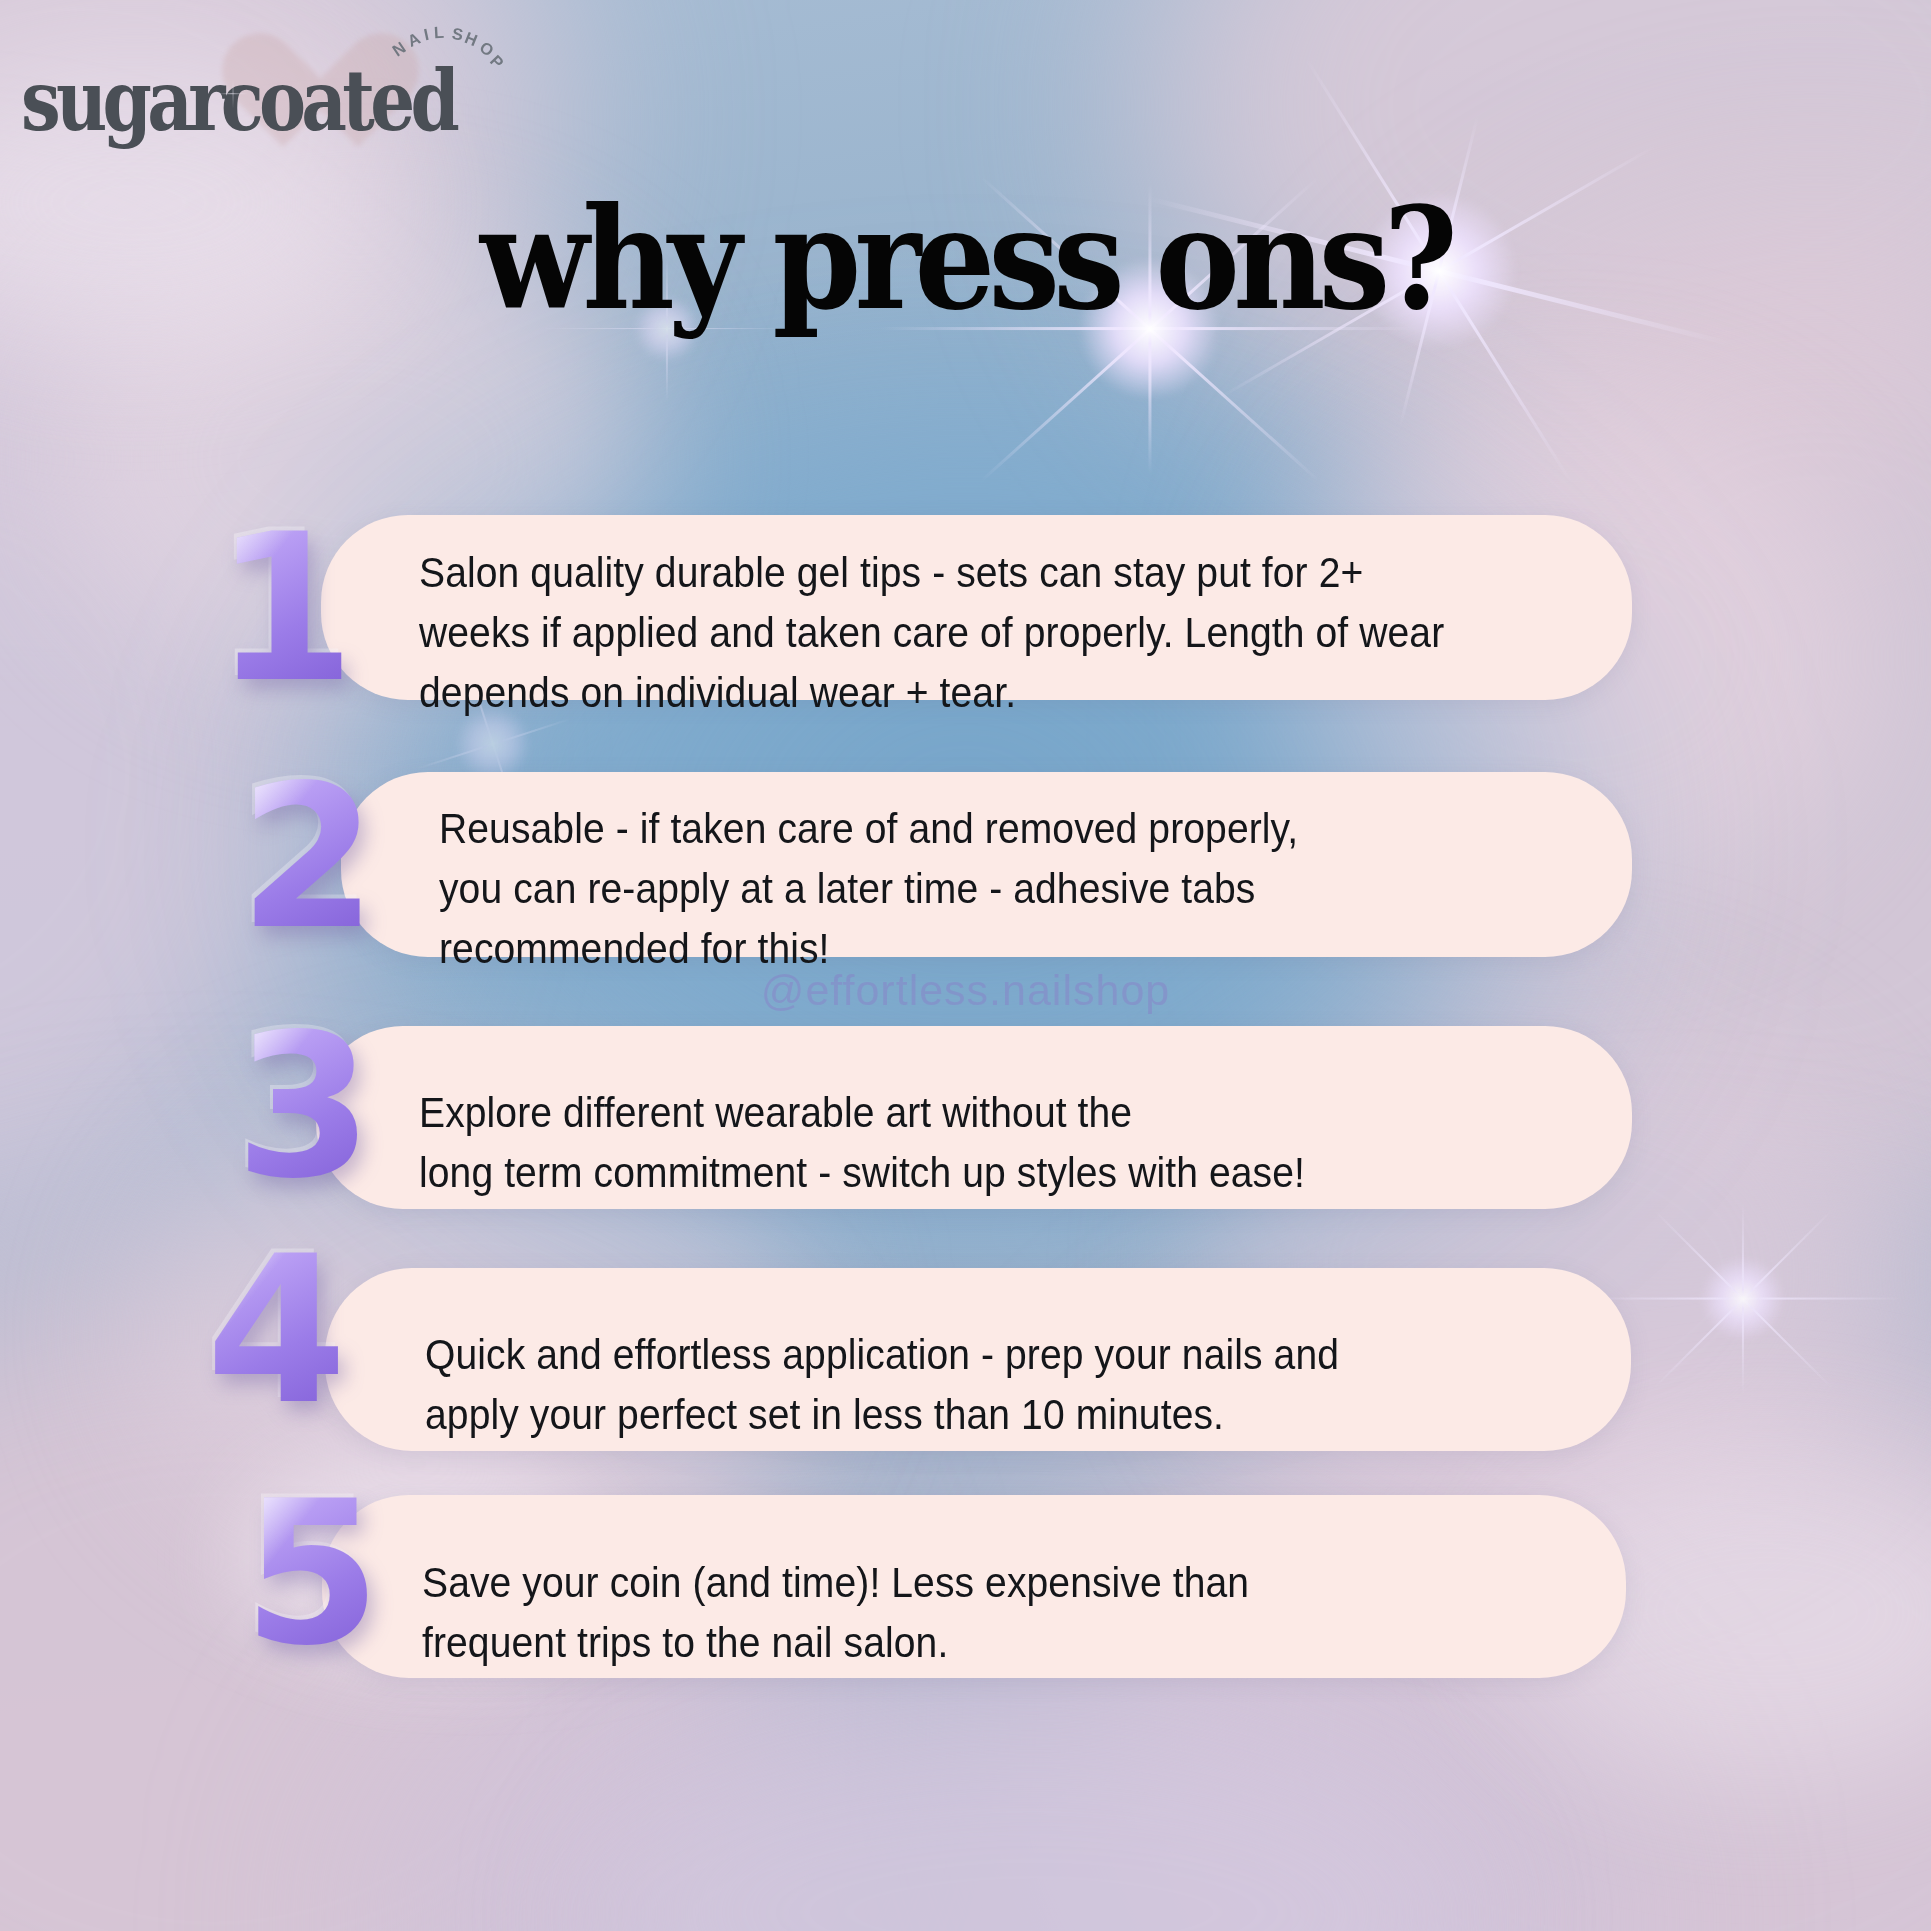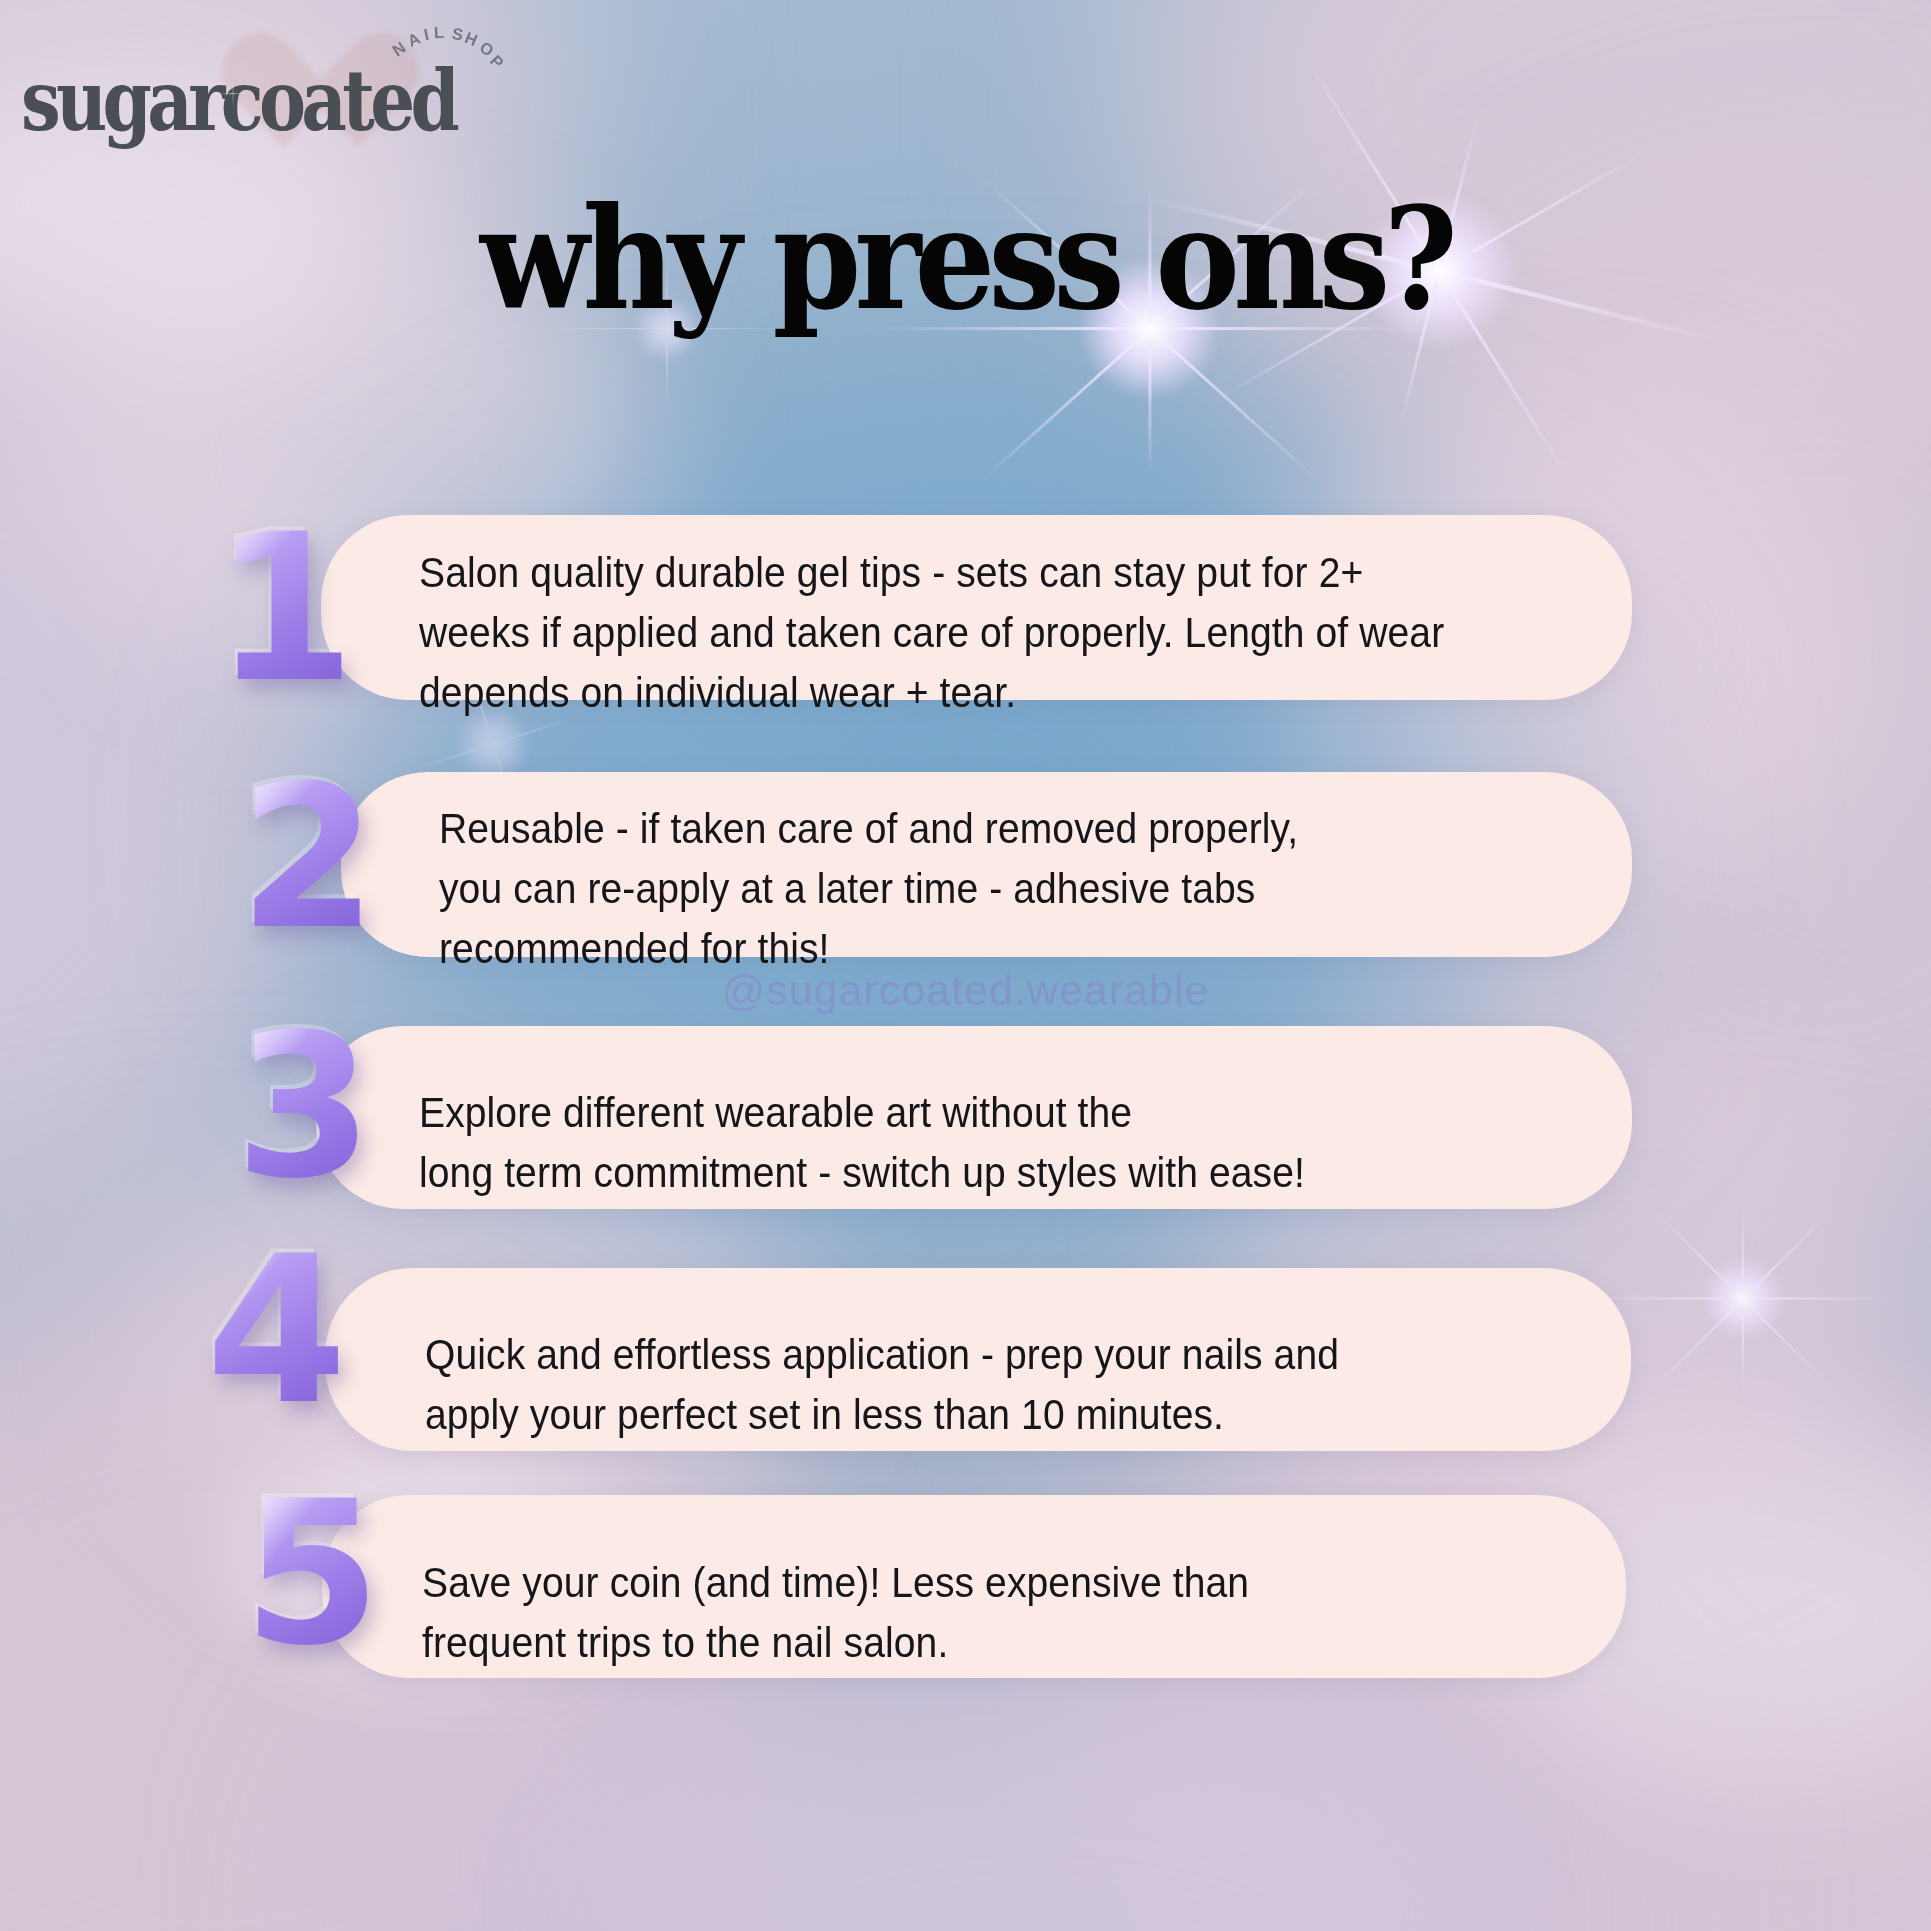--- a/index.html
+++ b/index.html
@@ -192,21 +192,21 @@
     <span style="left:42px;top:0px;transform:rotate(-3deg);">L</span>
     <span style="left:60px;top:1.9px;transform:rotate(10deg);">S</span>
     <span style="left:73px;top:6.8px;transform:rotate(22deg);">H</span>
     <span style="left:88px;top:16.4px;transform:rotate(34deg);">O</span>
     <span style="left:99px;top:30px;transform:rotate(46deg);">P</span>
   </div>
 </div>
 
 <div id="headline">why press ons?</div>
 
-<div id="watermark">@sugarcoated.wearable</div>
+<div id="watermark">@effortless.nailshop</div>
 
 <div id="list">
 
   <div class="row">
     <div class="card" style="left:321px;top:515px;width:1311px;height:185px;"></div>
     <div class="num" style="left:214px;top:508px;font-size:203px;">
       <span class="g">1</span>
       <span class="sh">1</span>
     </div>
     <div class="card-text" style="left:419px;top:543px;width:1236px;">Salon quality durable gel tips - sets can stay put for 2+

